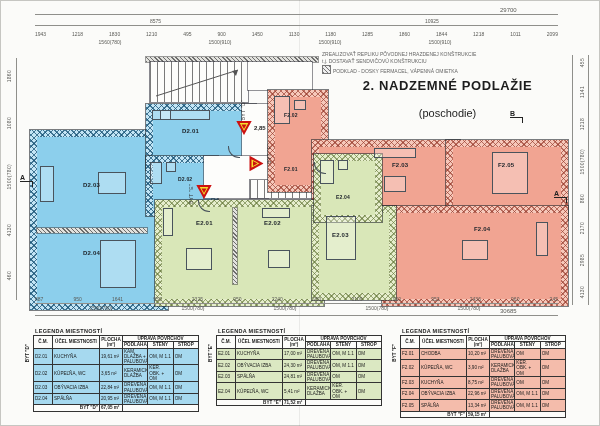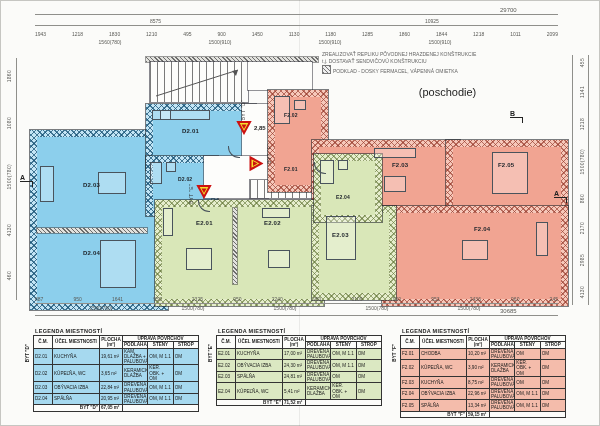--- a/index.html
+++ b/index.html
@@ -48,21 +48,21 @@
   .dim-line{position:absolute;background:#8f8f8b;}
   .dim-row{position:absolute;display:flex;justify-content:space-between;}
   .dim-row.around{justify-content:space-around;}
   .dim{font-size:5px;color:#5a5a56;white-space:nowrap;}
   .dim.big{font-size:6px;}
   .vcol{position:absolute;display:flex;flex-direction:column;justify-content:space-between;align-items:center;}
 
   
   .title-block{position:absolute;text-align:center;color:#1d1d1d;}
   .title-l1{font-size:13px;font-weight:700;letter-spacing:.6px;}
-  .title-l2{font-size:11px;margin-top:8px;}
+  .title-l2{font-size:11px;margin-top:14px;}
   .notes{position:absolute;font-size:5px;color:#666;line-height:1.35;}
   .note-hatch{display:inline-block;width:7px;height:7px;vertical-align:-1px;margin-right:2px;
       background:repeating-linear-gradient(45deg,#777 0 1px,transparent 1px 3px),#eee;border:1px solid #777;}
 
   
   .legend{position:absolute;width:166px;}
   .legend .ltitle{font-size:5.5px;font-weight:700;color:#222;margin:0 0 1px 2px;letter-spacing:.3px;}
   .legend table{border-collapse:collapse;width:100%;table-layout:fixed;}
   .legend th,.legend td{border:1px solid #333;padding:0 1px;font-size:4.6px;line-height:1.15;
       color:#1c1c1c;overflow:hidden;vertical-align:middle;}
@@ -132,20 +132,21 @@
       <span class="dim vtext" style="position:static;">2985</span>
       <span class="dim vtext" style="position:static;">4130</span>
     </div>
 
   <div class="notes" style="left:322px;top:51px;width:180px;">
     <div>ZREALIZOVAŤ REPLIKU PÔVODNEJ HRAZDENEJ KONŠTRUKCIE</div>
     <div>t.j. DOSTAVAŤ SENDVIČOVÚ KONŠTRUKCIU</div>
     <div><span class="note-hatch"></span><span>PODKLAD - DOSKY FERMACEL, VÁPENNÁ OMIETKA</span></div>
   </div>
   <div class="title-block" style="left:350px;top:78px;width:195px;">
+    <div class="title-l1">2. NADZEMNÉ PODLAŽIE</div>
     <div class="title-l2">(poschodie)</div>
   </div>
 
   <div class="wallbar" style="left:146px;top:57px;width:172px;height:5px;"></div>
   <div class="region blue" style="left:30px;top:130px;width:124px;height:166px;"></div>
   <div class="wallbar" style="left:37px;top:228px;width:110px;height:5px;"></div>
   <div class="region blue" style="left:146px;top:104px;width:96px;height:52px;"></div>
   <div class="region blue" style="left:146px;top:156px;width:58px;height:46px;"></div>
 
   <div class="stairs" style="left:150px;top:62px;width:98px;height:40px;">

